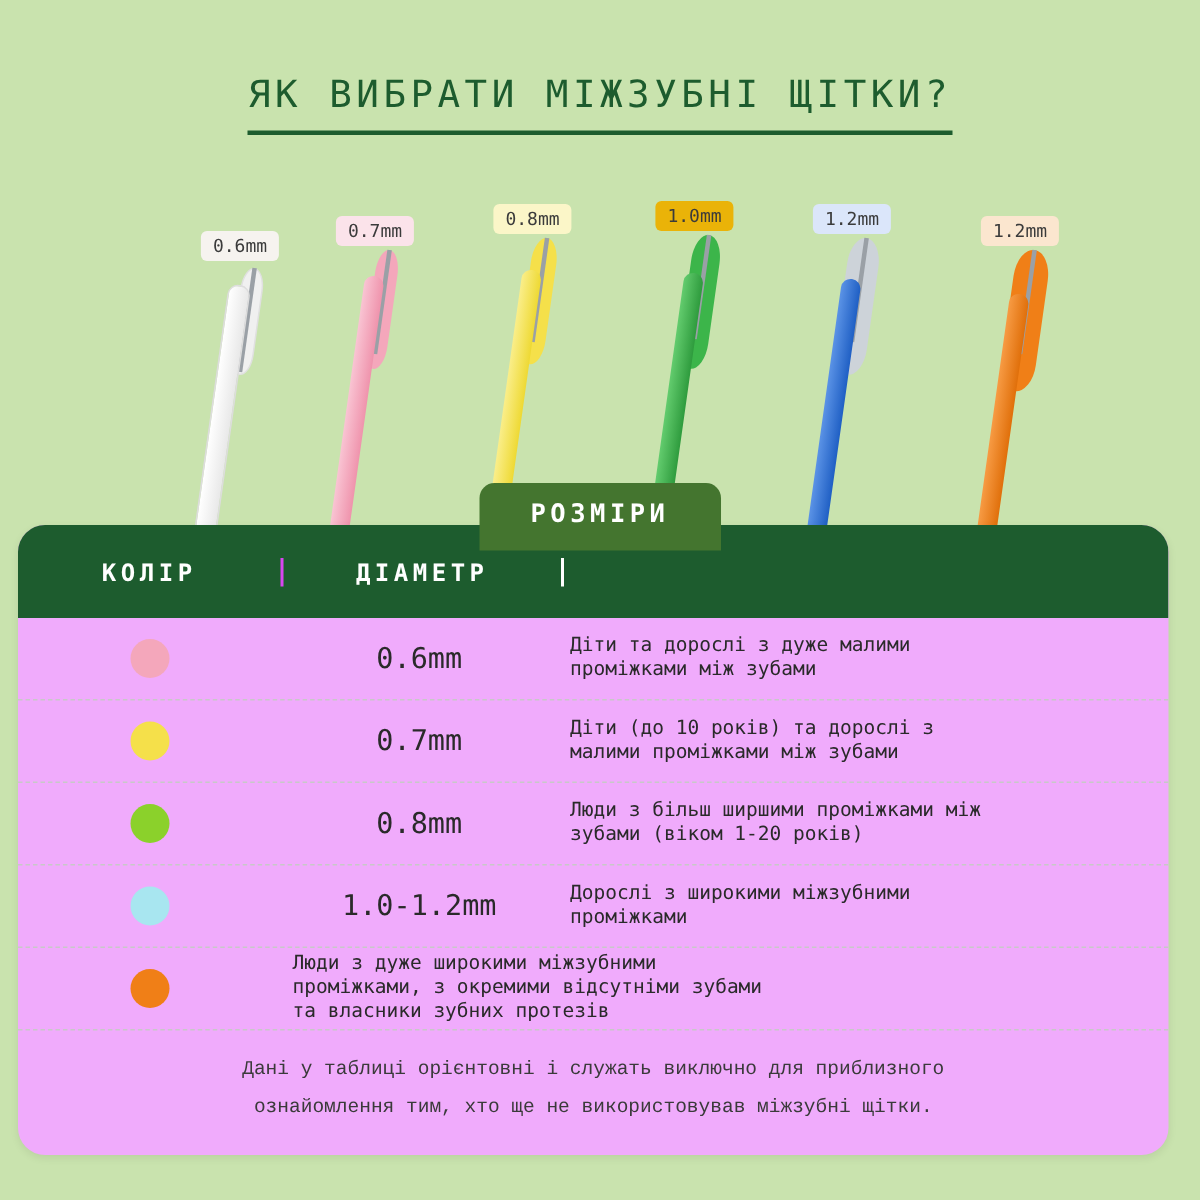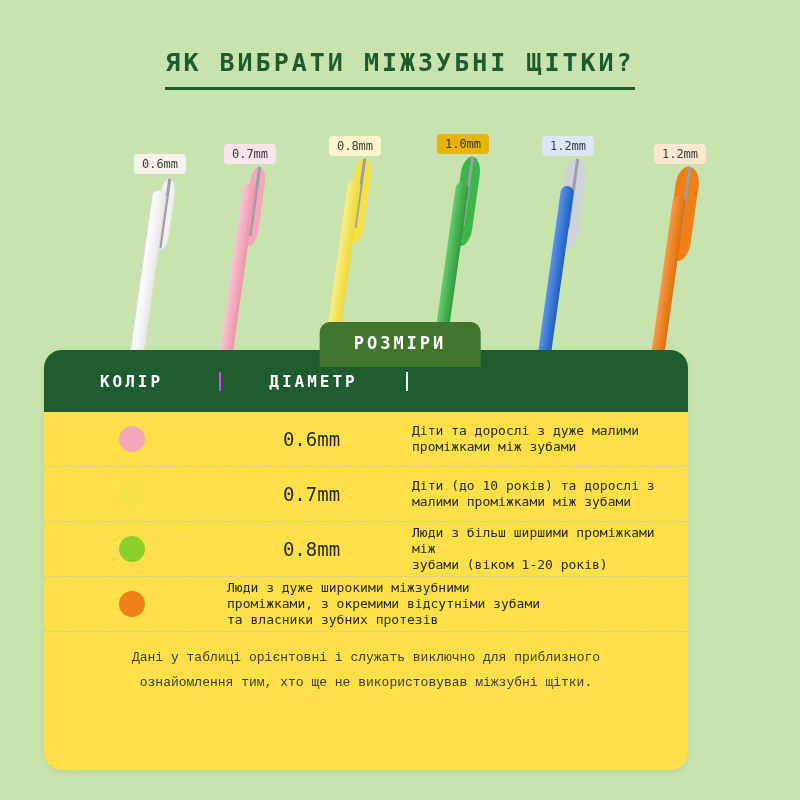--- a/index.html
+++ b/index.html
@@ -25,21 +25,21 @@
   .title-wrap {
     position: absolute;
     top: 48px;
     left: 0;
     width: 800px;
     text-align: center;
   }
   .title {
     display: inline-block;
     font-family: "DejaVu Sans Mono", monospace;
-    font-weight: bold;
+    font-weight: normal;
     font-size: 25px;
     letter-spacing: 3px;
     color: #1d5c2e;
     padding-bottom: 10px;
     border-bottom: 3px solid #1d5c2e;
   }
 
   
   .brushes {
     position: absolute;
@@ -118,24 +118,24 @@
     padding: 11px 34px 14px 34px;
     border-radius: 10px 10px 0 0;
     z-index: 3;
     text-align: center;
   }
 
   
   .card {
     position: absolute;
     top: 350px;
-    left: 44px;
-    width: 644px;
+    left: 12px;
+    width: 767px;
     height: 420px;
-    background: #fde047;
+    background: #f0abfc;
     border-radius: 18px;
     box-shadow: 0 2px 6px rgba(0,0,0,0.08);
     overflow: hidden;
     z-index: 2;
   }
   .table-head {
     height: 62px;
     background: #1d5c2e;
     display: flex;
     align-items: center;
@@ -293,20 +293,28 @@
 
     <div class="row">
       <div class="cell-color">
           <span class="dot" style="background:#8bd12b;"></span>
         </div>
       <div class="cell-diam">0.8mm</div>
       <div class="cell-who">Люди з більш ширшими проміжками між
 зубами (віком 1-20 років)</div>
     </div>
 
+    <div class="row">
+      <div class="cell-color">
+          <span class="dot" style="background:#a8e6f0;"></span>
+        </div>
+      <div class="cell-diam">1.0-1.2mm</div>
+      <div class="cell-who">Дорослі з широкими міжзубними
+проміжками</div>
+    </div>
 
     <div class="row">
       <div class="cell-color">
           <span class="dot" style="background:#f07f17;"></span>
         </div>
       <div class="cell-who">Люди з дуже широкими міжзубними
 проміжками, з окремими відсутніми зубами
 та власники зубних протезів</div>
     </div>
 

